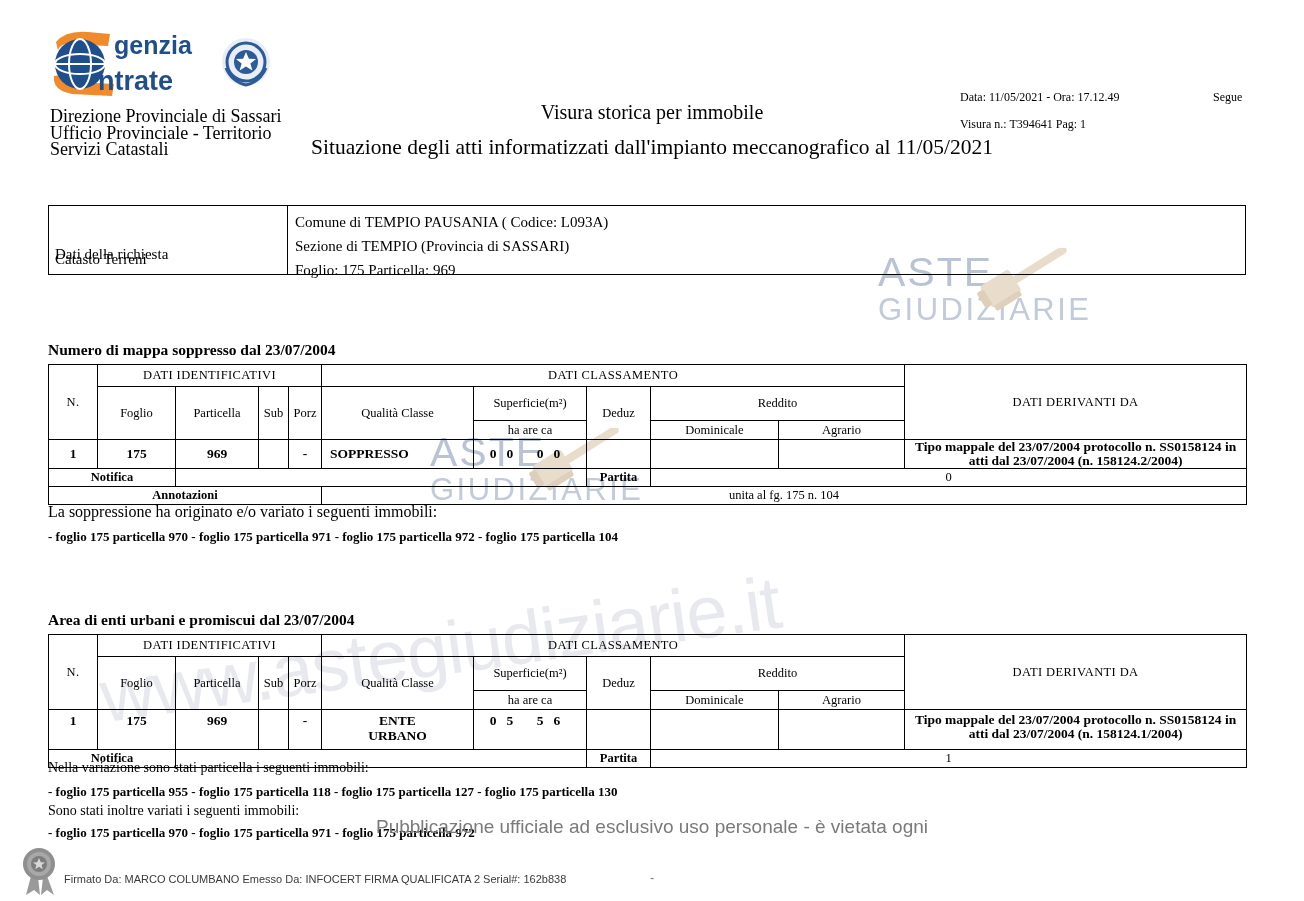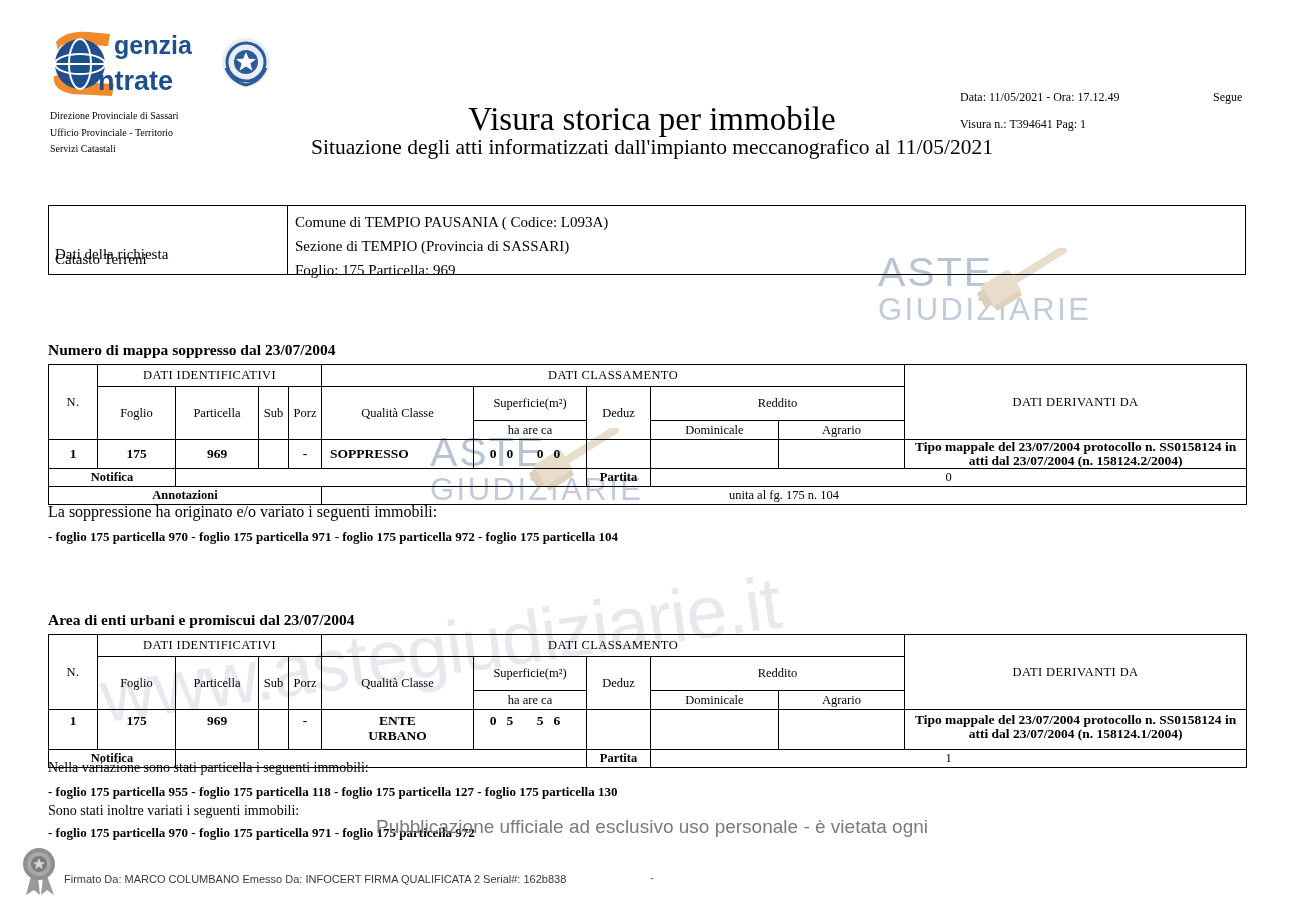--- a/index.html
+++ b/index.html
@@ -34,26 +34,26 @@
     font-size:74px;
     color:#e7e9ee;
     white-space:nowrap;
     transform:rotate(-8deg);
     transform-origin:left top;
     letter-spacing:-1px;
   }
 
   
   .logo-box{position:absolute;left:48px;top:24px;width:240px;height:86px;}
-  .dir-lines{position:absolute;left:50px;top:108px;font-size:10px;line-height:16.5px;}
+  .dir-lines{position:absolute;left:50px;top:108px;font-size:18px;line-height:16.5px;}
   .dir-lines div{white-space:nowrap;}
 
   .title-main{
     position:absolute;left:0;top:101px;width:1304px;text-align:center;
-    font-size:33px;
+    font-size:20px;
   }
   .title-sub{
     position:absolute;left:0;top:135px;width:1304px;text-align:center;
     font-size:21.5px;
   }
   .hdr-right{position:absolute;left:960px;top:84px;font-size:12px;line-height:27px;white-space:nowrap;}
   .hdr-right .segue{position:absolute;left:253px;top:0;}
 
   
   .req-box{

